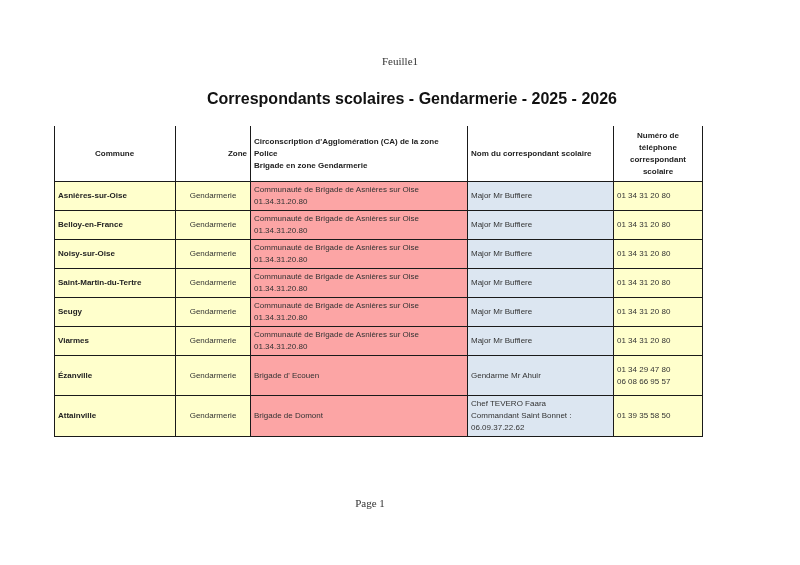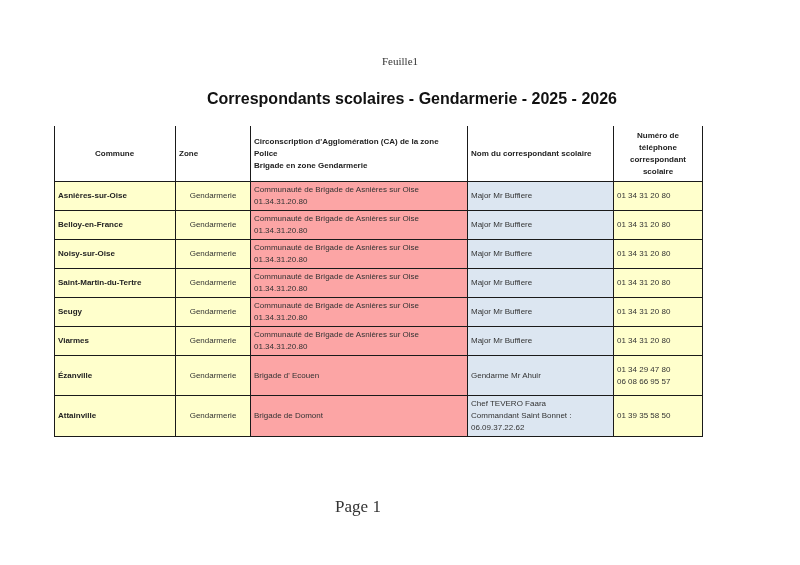--- a/index.html
+++ b/index.html
@@ -1,24 +1,24 @@
 <!DOCTYPE html>
 <html><head>
 <meta charset="utf-8">
 <style>
   html, body { margin:0; padding:0; background:#ffffff; }
   body { width:800px; height:565px; position:relative; overflow:hidden; font-family:"Liberation Sans", sans-serif; color:#222; }
   .sheet-name { position:absolute; top:55px; left:0; width:800px; text-align:center; font-family:"Liberation Serif", serif; font-size:11px; color:#333; }
   .doc-title { position:absolute; top:90px; left:0; width:760px; text-align:center; font-family:"Liberation Sans", sans-serif; font-weight:bold; font-size:16px; color:#111; padding-left:32px; }
-  .page-footer { position:absolute; top:497px; left:0; width:716px; text-align:center; font-family:"Liberation Serif", serif; font-size:17px; color:#333; }
+  .page-footer { position:absolute; top:497px; left:0; width:716px; text-align:center; font-family:"Liberation Serif", serif; font-size:11px; color:#333;padding-left:12px; }
   table.main { position:absolute; top:126px; left:54px; border-collapse:collapse; table-layout:fixed; font-size:8px; }
   table.main td, table.main th { border:1.5px solid #1a1a1a; padding:2px 3px; vertical-align:middle; line-height:12px; }
   table.main thead th { border-top:none; background:#ffffff; font-weight:bold; height:51px; }
   table.main thead th.c-commune { text-align:left; padding-left:8px; }
-  table.main thead th.c-zone { text-align:left; }
+  table.main thead th.c-zone { text-align:right; }
   table.main thead th.c-circ { text-align:left; }
   table.main thead th.c-nom { text-align:left; font-weight:bold; }
   table.main thead th.c-tel { text-align:center; }
   table.main thead th:first-child { border-left:1.5px solid #1a1a1a;padding-left:40px; }
   td.commune { background:#ffffcc; font-weight:bold; padding-left:8px; }
   td.zone { background:#ffffcc; text-align:center; color:#333;margin-top:19px; }
   td.circ { background:#fca5a5; color:#333; }
   td.nom { background:#dce6f1; color:#333; }
   td.tel { background:#ffffcc; text-align:left; vertical-align:top; color:#333; }
   tr.r-std td { height:22px; }

